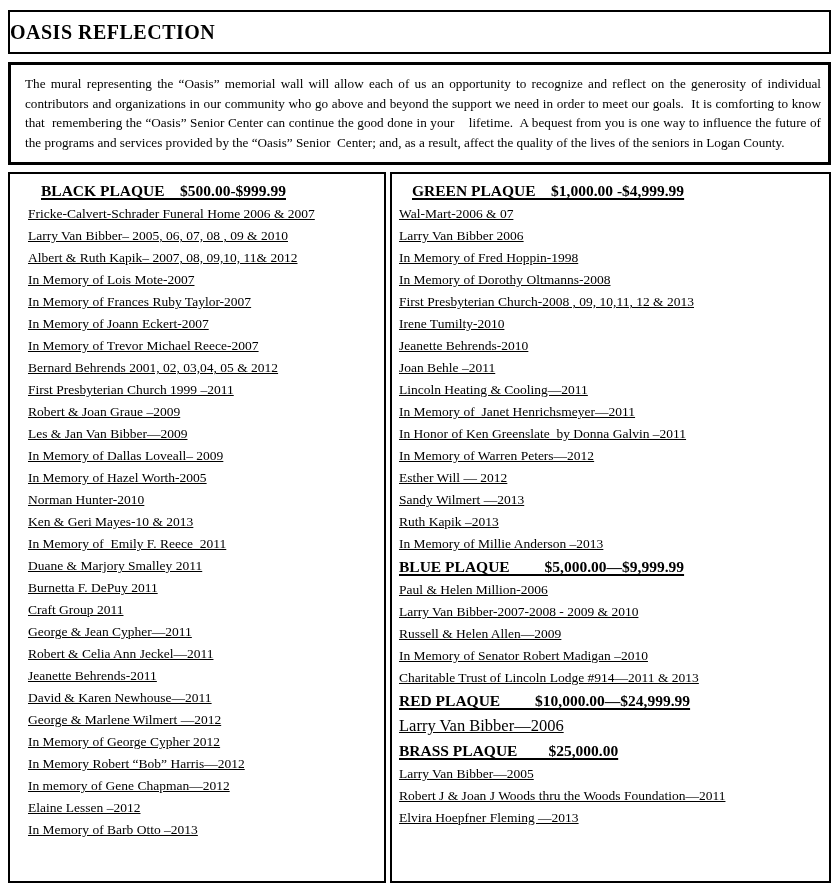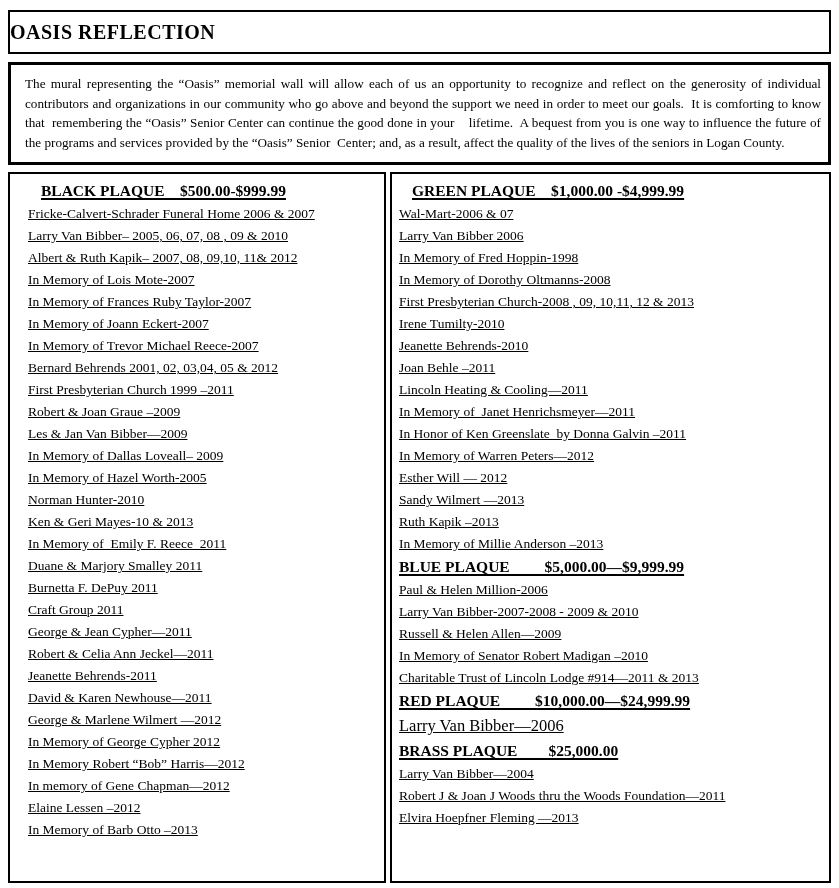--- a/index.html
+++ b/index.html
@@ -155,19 +155,19 @@
         <div class="entry" data-name="green-plaque-donor-entry">In Memory of Millie Anderson –2013</div>
         <div class="plaque-heading" data-name="blue-plaque-heading"><span class="heading-underline" data-name="blue-plaque-heading-text">BLUE PLAQUE         $5,000.00—$9,999.99</span></div>
         <div class="entry" data-name="blue-plaque-donor-entry">Paul &amp; Helen Million-2006</div>
         <div class="entry" data-name="blue-plaque-donor-entry">Larry Van Bibber-2007-2008 - 2009 &amp; 2010</div>
         <div class="entry" data-name="blue-plaque-donor-entry">Russell &amp; Helen Allen—2009</div>
         <div class="entry" data-name="blue-plaque-donor-entry">In Memory of Senator Robert Madigan –2010</div>
         <div class="entry" data-name="blue-plaque-donor-entry">Charitable Trust of Lincoln Lodge #914—2011 &amp; 2013</div>
         <div class="plaque-heading" data-name="red-plaque-heading"><span class="heading-underline" data-name="red-plaque-heading-text">RED PLAQUE         $10,000.00—$24,999.99</span></div>
         <div class="entry entry-large" data-name="red-plaque-donor-entry">Larry Van Bibber—2006</div>
         <div class="plaque-heading" data-name="brass-plaque-heading"><span class="heading-underline" data-name="brass-plaque-heading-text">BRASS PLAQUE        $25,000.00</span></div>
-        <div class="entry" data-name="brass-plaque-donor-entry">Larry Van Bibber—2004</div>
+        <div class="entry" data-name="brass-plaque-donor-entry">Larry Van Bibber—2005</div>
         <div class="entry" data-name="brass-plaque-donor-entry">Robert J &amp; Joan J Woods thru the Woods Foundation—2011</div>
         <div class="entry" data-name="brass-plaque-donor-entry">Elvira Hoepfner Fleming —2013</div>
       </div>
   </div>
 
 </div>
 
 </body></html>

